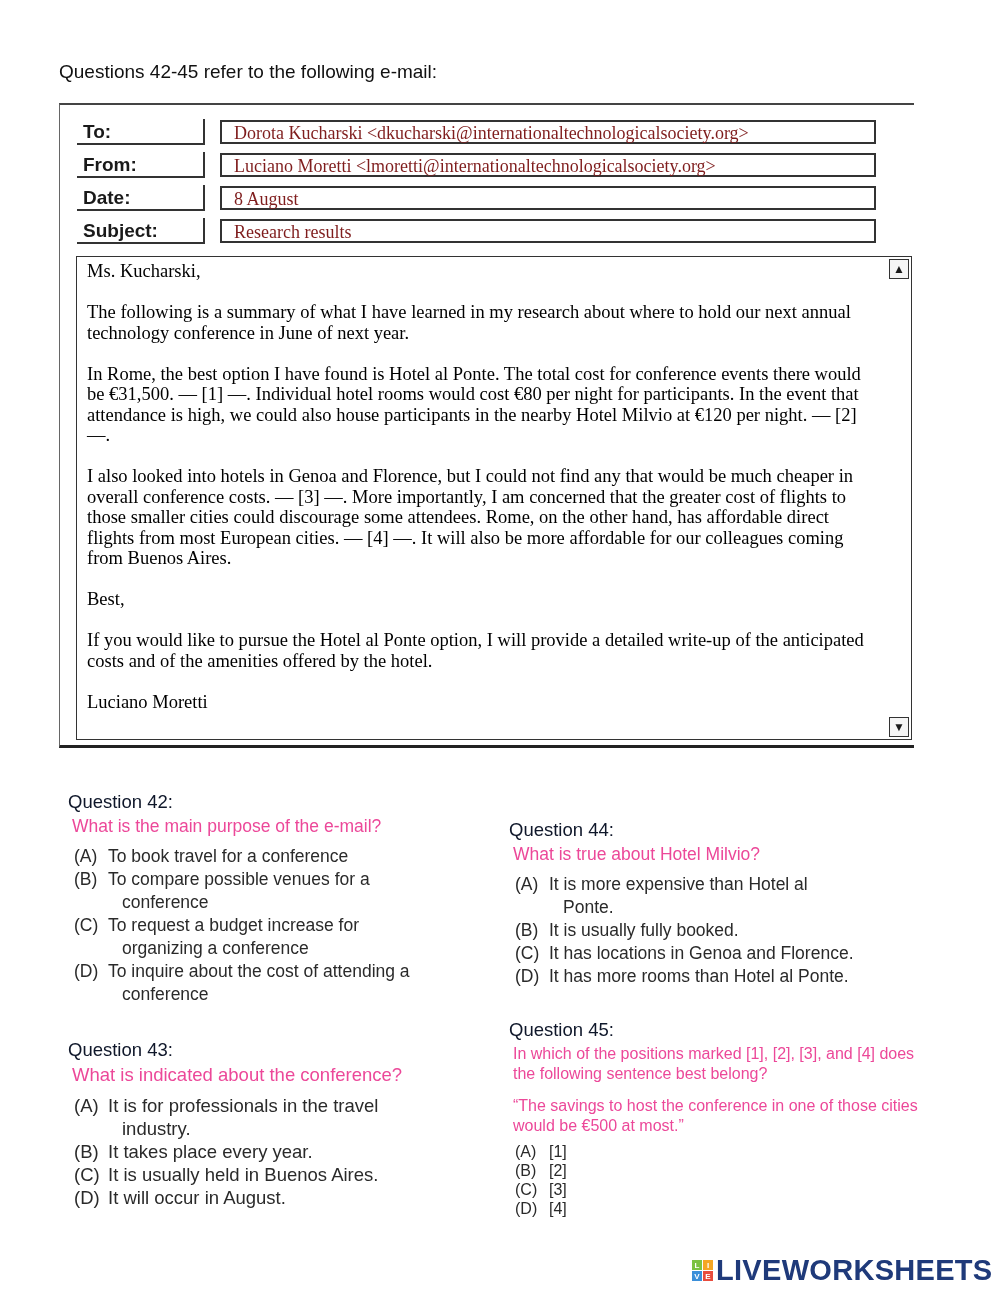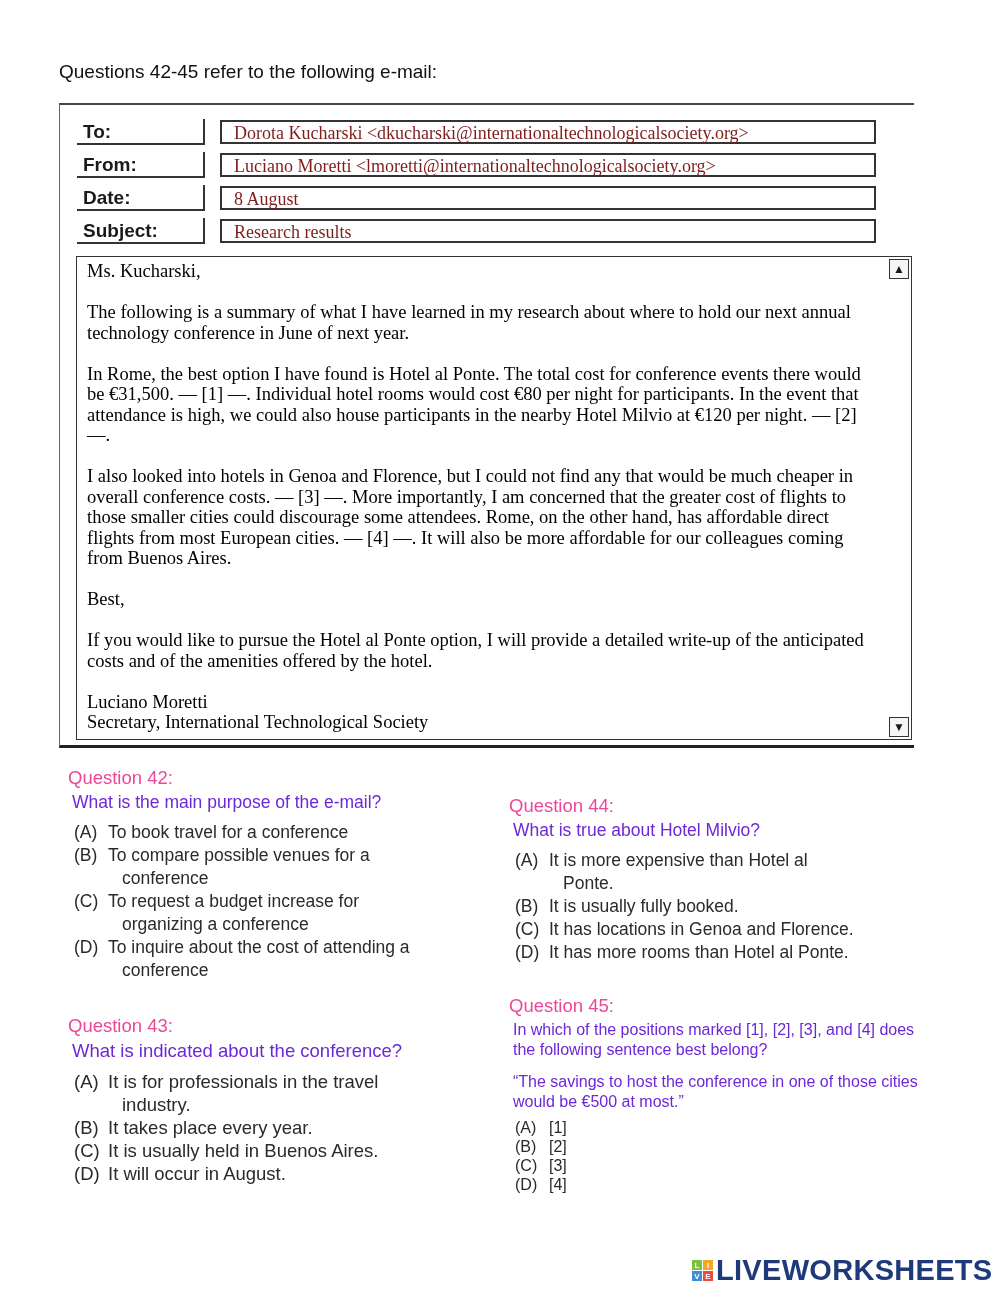--- a/index.html
+++ b/index.html
@@ -9,22 +9,22 @@
   .email-frame { position: absolute; left: 59px; top: 103px; width: 854px; height: 640px; border-top: 2px solid #444; border-left: 1px solid #666; border-bottom: 3px solid #222; }
   .hdr-label { position: absolute; left: 17px; width: 128px; height: 26px; font-family: "Liberation Sans", sans-serif; font-weight: bold; font-size: 19px; color: #1a1a1a; border-bottom: 2px solid #333; border-right: 2px solid #333; line-height: 26px; padding-left: 6px; box-sizing: border-box; }
   .hdr-field { position: absolute; left: 160px; width: 656px; height: 24px; border: 2px solid #333; font-family: "Liberation Serif", serif; font-size: 18px; line-height: 22px; padding-left: 12px; box-sizing: border-box; color: #7f1d1d; white-space: nowrap; }
 
   .body-box { position: absolute; left: 16px; top: 151px; width: 836px; height: 484px; border: 1px solid #333; box-sizing: border-box; background: #fff; }
   .body-text { position: absolute; left: 10px; top: 4px; width: 790px; font-family: "Liberation Serif", serif; font-size: 18.5px; line-height: 20.5px; color: #000000; }
   .body-text p { margin: 0 0 20.5px 0; }
   .scroll-btn { position: absolute; right: 2px; width: 20px; height: 20px; border: 1px solid #333; box-sizing: border-box; display: flex; align-items: center; justify-content: center; font-size: 12px; background: #f5f5f5; }
 
   .q { position: absolute; font-family: "Liberation Sans", sans-serif; color: #222; }
-  .q-title { font-size: 18.5px; color: #ec4899; margin-bottom: 3px; }
-  .q-stem { font-size: 17.5px; margin-bottom: 8px; margin-left: 4px; color: #6d28d9; }
+  .q-title { font-size: 18.5px; color: #0f172a; margin-bottom: 3px; margin-top: 24px; }
+  .q-stem { font-size: 17.5px; margin-bottom: 8px; margin-left: 4px; color: #ec4899; }
   .opt { font-size: 17.5px; line-height: 23px; margin-left: 6px; display: flex; color: #2a2a2a; }
   .opt-letter { width: 34px; flex: none; }
   .opt-text { width: 330px; }
   .opt-text .indent { display: block; padding-left: 14px; }
 
   .logo { position: absolute; left: 692px; top: 1254px; display: flex; align-items: center; }
   .logo-grid { display: grid; grid-template-columns: 10px 10px; grid-template-rows: 10px 10px; gap: 1px; margin-right: 3px; }
   .logo-grid span { font-family: "Liberation Sans", sans-serif; font-size: 8px; font-weight: bold; color: #fff; display: flex; align-items: center; justify-content: center; }
   .logo-text { font-family: "Liberation Sans", sans-serif; font-weight: bold; font-size: 29px; color: #1f3a7a; letter-spacing: 0.3px; }
 </style>
@@ -49,21 +49,20 @@
   <div class="body-box">
     <div class="scroll-btn" style="top:2px">▲</div>
     <div class="body-text">
       <p>Ms. Kucharski,</p>
       <p>The following is a summary of what I have learned in my research about where to hold our next annual technology conference in June of next year.</p>
       <p>In Rome, the best option I have found is Hotel al Ponte. The total cost for conference events there would be €31,500. — [1] —. Individual hotel rooms would cost €80 per night for participants. In the event that attendance is high, we could also house participants in the nearby Hotel Milvio at €120 per night. — [2] —.</p>
       <p>I also looked into hotels in Genoa and Florence, but I could not find any that would be much cheaper in overall conference costs. — [3] —. More importantly, I am concerned that the greater cost of flights to those smaller cities could discourage some attendees. Rome, on the other hand, has affordable direct flights from most European cities. — [4] —. It will also be more affordable for our colleagues coming from Buenos Aires.</p>
       <p>Best,</p>
       <p>If you would like to pursue the Hotel al Ponte option, I will provide a detailed write-up of the anticipated costs and of the amenities offered by the hotel.</p>
       <div>Luciano Moretti</div>
-      <div>Secretary, International Technological Society</div>
     </div>
     <div class="scroll-btn" style="bottom:2px">▼</div>
   </div>
 </div>
 
 <div class="q" style="left:68px; top:767px;">
   <div class="q-title">Question 42:</div>
   <div class="q-stem">What is the main purpose of the e-mail?</div>
   <div class="opt">
       <span class="opt-letter">(A)</span>

